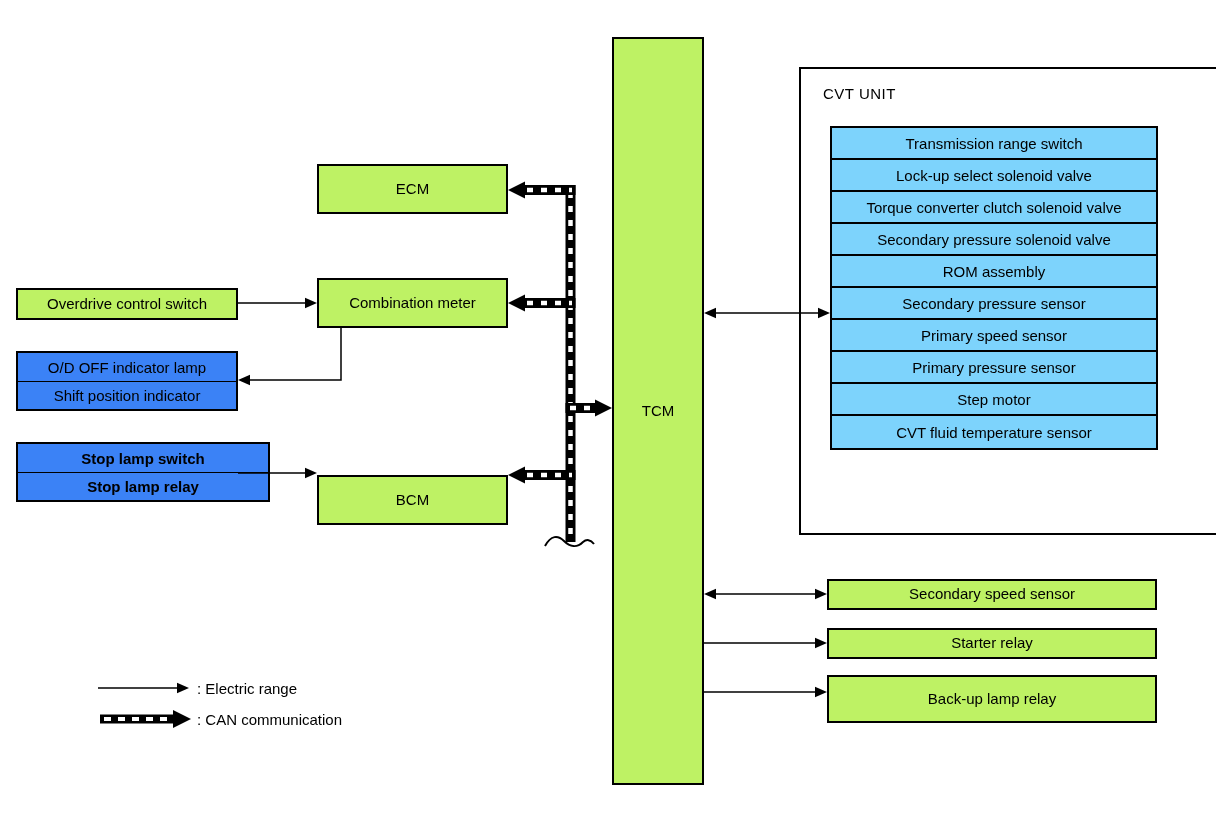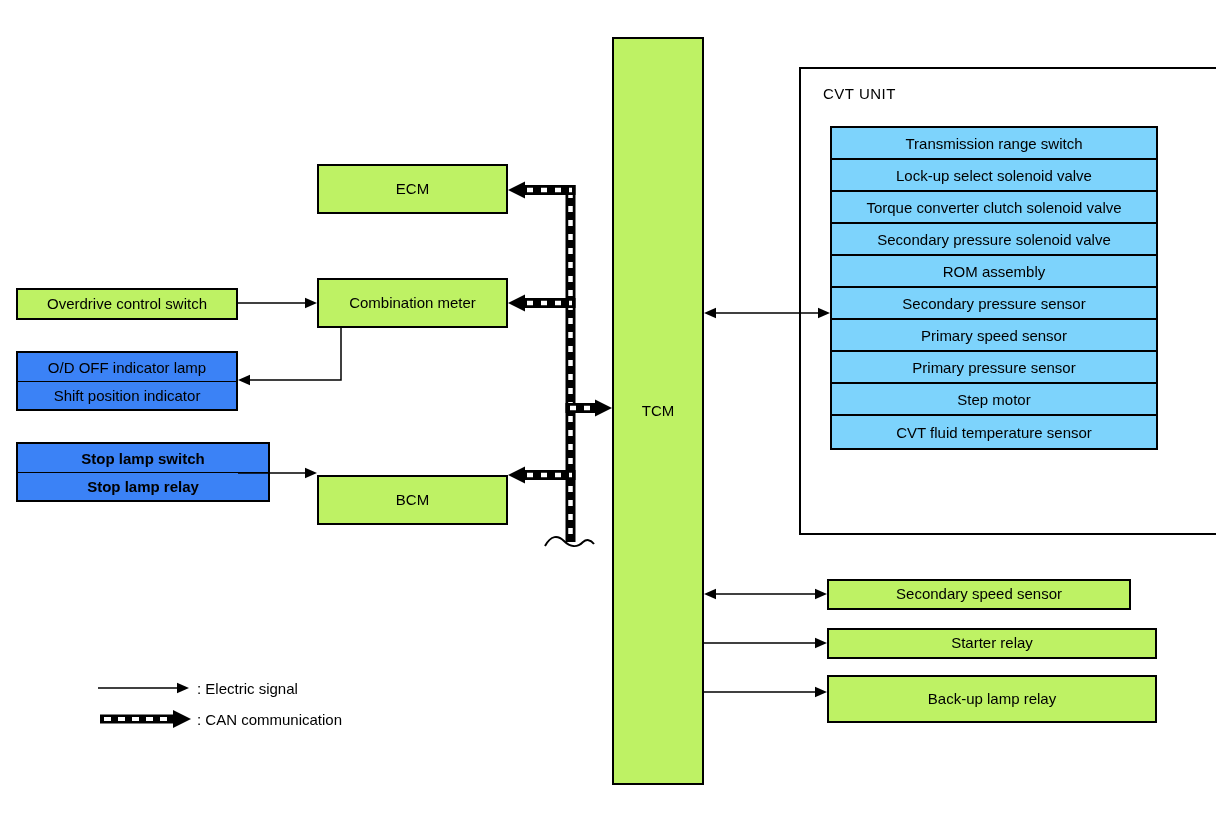--- a/index.html
+++ b/index.html
@@ -112,31 +112,31 @@
       <div class="cvt-row">Secondary pressure solenoid valve</div>
       <div class="cvt-row">ROM assembly</div>
       <div class="cvt-row">Secondary pressure sensor</div>
       <div class="cvt-row">Primary speed sensor</div>
       <div class="cvt-row">Primary pressure sensor</div>
       <div class="cvt-row">Step motor</div>
       <div class="cvt-row">CVT fluid temperature sensor</div>
     </div>
   </div>
 
-  <div class="box" style="left:827px;top:579px;width:304px;height:31px;">
+  <div class="box" style="left:827px;top:579px;width:330px;height:31px;">
     <span>Secondary speed sensor</span>
   </div>
   <div class="box" style="left:827px;top:628px;width:330px;height:31px;">
     <span>Starter relay</span>
   </div>
   <div class="box" style="left:827px;top:675px;width:330px;height:48px;">
     <span>Back-up lamp relay</span>
   </div>
 
-  <div class="legend-text" style="left:197px;top:680px;">: Electric signal</div>
+  <div class="legend-text" style="left:197px;top:680px;">: Electric range</div>
   <div class="legend-text" style="left:197px;top:711px;">: CAN communication</div>
 
   <svg id="connector-layer" viewBox="0 0 1216 822">
 
     <g stroke="#000" stroke-width="1.5" fill="#000">
       <g>
         <line x1="238" y1="303" x2="308" y2="303"></line>
         <polygon points="317,303 305,297.8 305,308.2" stroke="none"></polygon>
       </g>
       <g>

